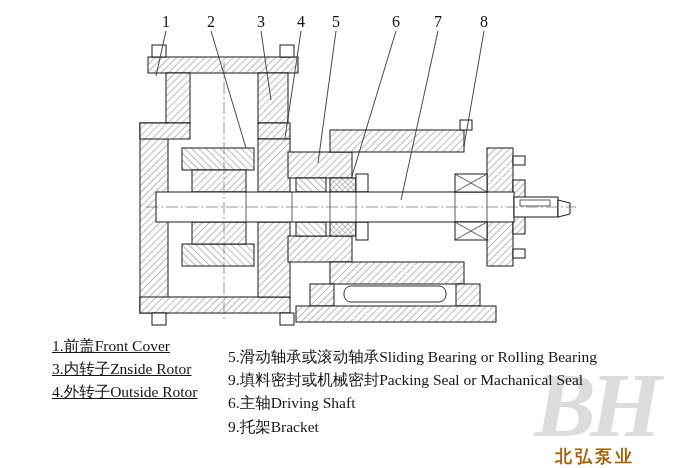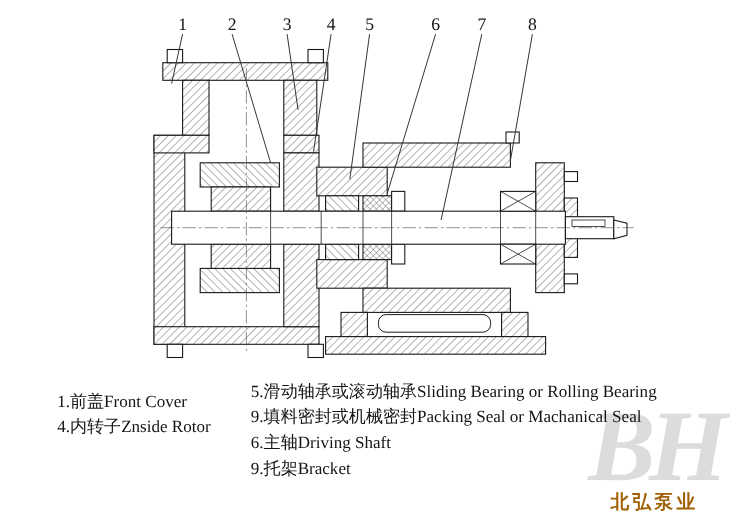--- a/index.html
+++ b/index.html
@@ -2,21 +2,21 @@
 <html><head>
 <meta charset="utf-8">
 <style>
   html,body{margin:0;padding:0;background:#fff;}
   .page{
     position:relative;width:680px;height:468px;background:#fff;overflow:hidden;
     font-family:"Liberation Serif","DejaVu Serif",serif;color:#141414;
   }
   .drawing-svg{position:absolute;left:0;top:0;z-index:1;}
   .legend{position:absolute;z-index:2;font-size:15.5px;line-height:23.2px;white-space:nowrap;}
-  .legend-left{left:52px;top:354px;}
+  .legend-left{left:52px;top:334px;text-decoration:underline;}
   .legend-right{left:228px;top:345px;}
   .legend div{height:23.2px;}
   .watermark{
     position:absolute;right:10px;bottom:0px;z-index:0;text-align:center;width:150px;
     user-select:none;
   }
   .watermark .logo{
     display:block;font-family:"Liberation Serif",serif;font-style:italic;font-weight:bold;
     font-size:92px;line-height:0.95;color:#dcdcdc;letter-spacing:-6px;
   }
@@ -162,21 +162,22 @@
       <text x="301" y="27">4</text>
       <text x="336" y="27">5</text>
       <text x="396" y="27">6</text>
       <text x="438" y="27">7</text>
       <text x="484" y="27">8</text>
     </g>
   </svg>
 
   <div class="legend legend-left">
     <div>1.前盖Front Cover</div>
-    <div>4.内转子Znside Rotor</div>
+    <div>3.内转子Znside Rotor</div>
+    <div>4.外转子Outside Rotor</div>
   </div>
   <div class="legend legend-right">
     <div>5.滑动轴承或滚动轴承Sliding Bearing or Rolling Bearing</div>
     <div>9.填料密封或机械密封Packing Seal or Machanical Seal</div>
     <div>6.主轴Driving Shaft</div>
     <div>9.托架Bracket</div>
   </div>
 
 </div>
 

